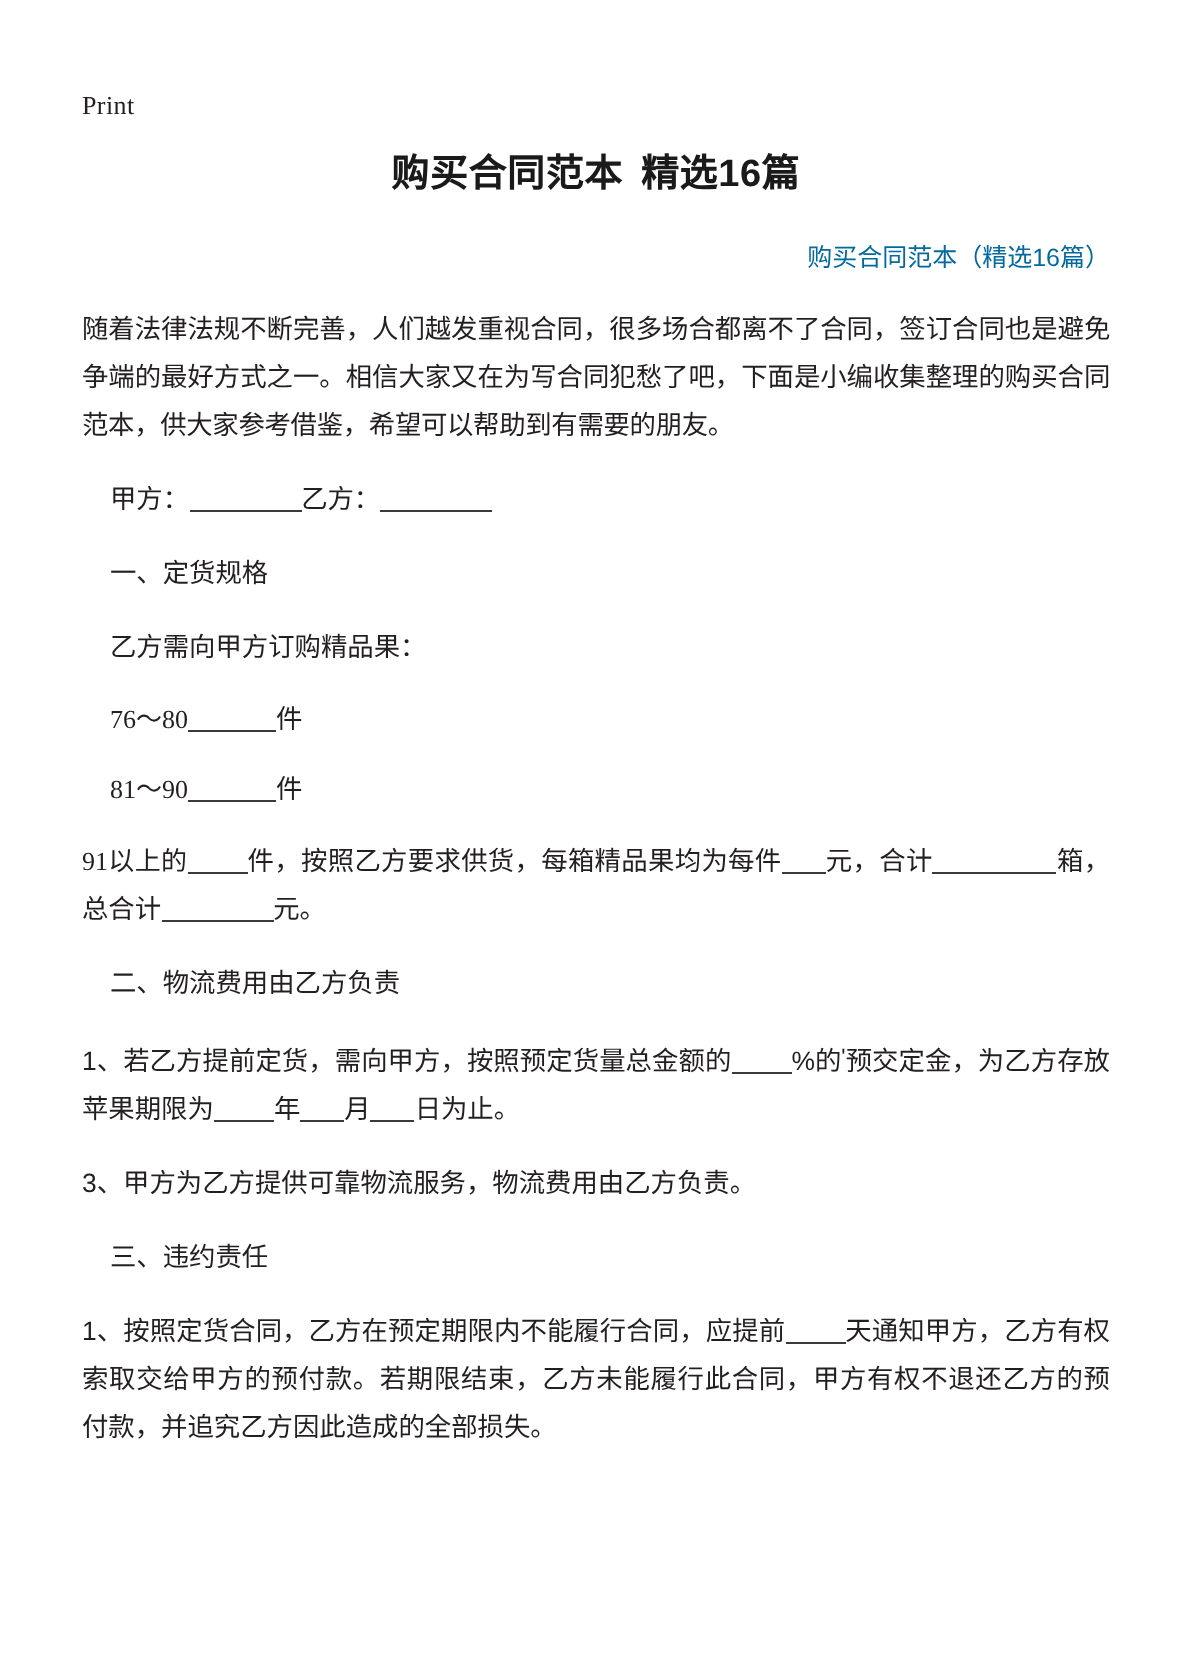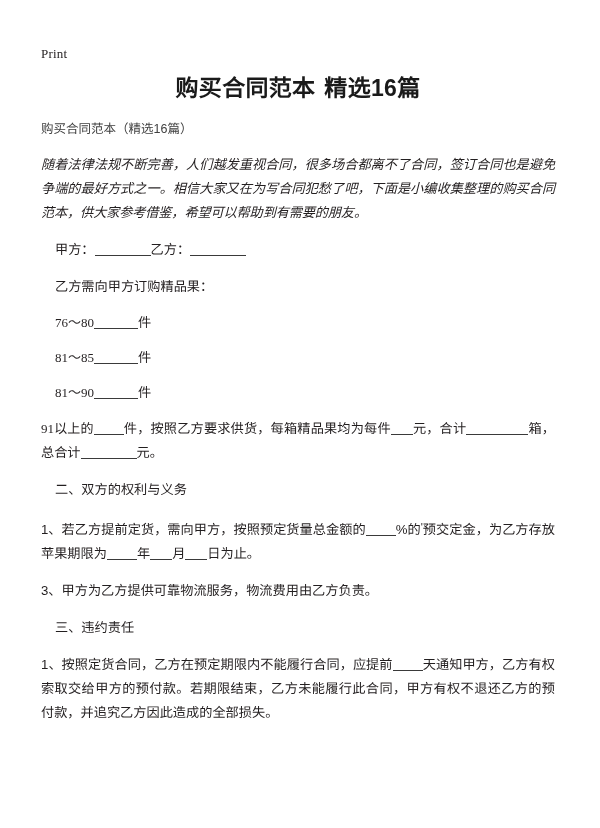--- a/index.html
+++ b/index.html
@@ -40,52 +40,52 @@
   }
 
   
   .doc {
     padding: 0 45px 0 41px;
   }
 
   .doc-title {
     margin: 17px 0 0 0;
     text-align: center;
-    font-size: 23px;
+    font-size: 19px;
     font-weight: bold;
     line-height: 26px;
     letter-spacing: .3px;
     color: #1a1a1a;
   }
   .doc-title .gap {
     display: inline-block;
     width: 9px;
   }
 
   .subtitle {
     margin: 18px 0 0 0;
     font-size: 12.5px;
     line-height: 20px;
-    color: #404040;
+    color: #0369a1;
+    text-align: right;
   }
 
   p.para {
     margin: 13px 0 0 0;
     font-size: 13.2px;
     line-height: 24px;
     text-align: justify;
     text-justify: inter-ideograph;
     color: #231f20;
   }
 
   
   p.intro {
     margin-top: 14px;
     letter-spacing: -0.15px;
-    font-style: italic;
   }
 
   h2.section-heading {
     margin: 15px 0 0 0;
     font-size: 13.4px;
     font-weight: bold;
     line-height: 22px;
     color: #0d0d0d;
   }
 
@@ -139,32 +139,32 @@
     <h1 class="doc-title"><span>购买合同范本</span><span class="gap"></span><span>精选16篇</span></h1>
 
     <div class="subtitle">购买合同范本（精选16篇）</div>
 
     <p class="para intro">随着法律法规不断完善，人们越发重视合同，很多场合都离不了合同，签订合同也是避免争端的最好方式之一。相信大家又在为写合同犯愁了吧，下面是小编收集整理的购买合同范本，供大家参考借鉴，希望可以帮助到有需要的朋友。</p>
 
 
     <p class="para indent"><span>甲方：</span><span class="blank b-lg"></span><span>乙方：</span><span class="blank b-lg"></span></p>
 
 
+    <p class="para indent">一、定货规格</p>
 
     <p class="para indent">乙方需向甲方订购精品果：</p>
 
     <p class="spec-line"><span class="spec-num tilde">76～80</span><span class="blank b-md"></span><span>件</span></p>
 
-    <p class="spec-line"><span class="spec-num tilde">81～85</span><span class="blank b-md"></span><span>件</span></p>
 
     <p class="spec-line"><span class="spec-num tilde">81～90</span><span class="blank b-md"></span><span>件</span></p>
 
     <p class="para"><span class="spec-num">91以上的</span><span class="blank b-sm"></span><span>件，按照乙方要求供货，每箱精品果均为每件</span><span class="blank b-xs"></span><span>元，合计</span><span class="blank b-xl"></span><span>箱，总合计</span><span class="blank b-lg"></span><span>元。</span></p>
 
-    <p class="para indent">二、双方的权利与义务</p>
+    <p class="para indent">二、物流费用由乙方负责</p>
 
     <p class="para"><span>1、若乙方提前定货，需向甲方，按照预定货量总金额的</span><span class="blank b-sm"></span><span>%的</span><span class="mark-apos">'</span><span>预交定金，为乙方存放苹果期限为</span><span class="blank b-sm"></span><span>年</span><span class="blank b-xs"></span><span>月</span><span class="blank b-xs"></span><span>日为止。</span></p>
 
 
     <p class="para">3、甲方为乙方提供可靠物流服务，物流费用由乙方负责。</p>
 
     <p class="para indent">三、违约责任</p>
 
     <p class="para"><span>1、按照定货合同，乙方在预定期限内不能履行合同，应提前</span><span class="blank b-sm"></span><span>天通知甲方，乙方有权索取交给甲方的预付款。若期限结束，乙方未能履行此合同，甲方有权不退还乙方的预付款，并追究乙方因此造成的全部损失。</span></p>
 

